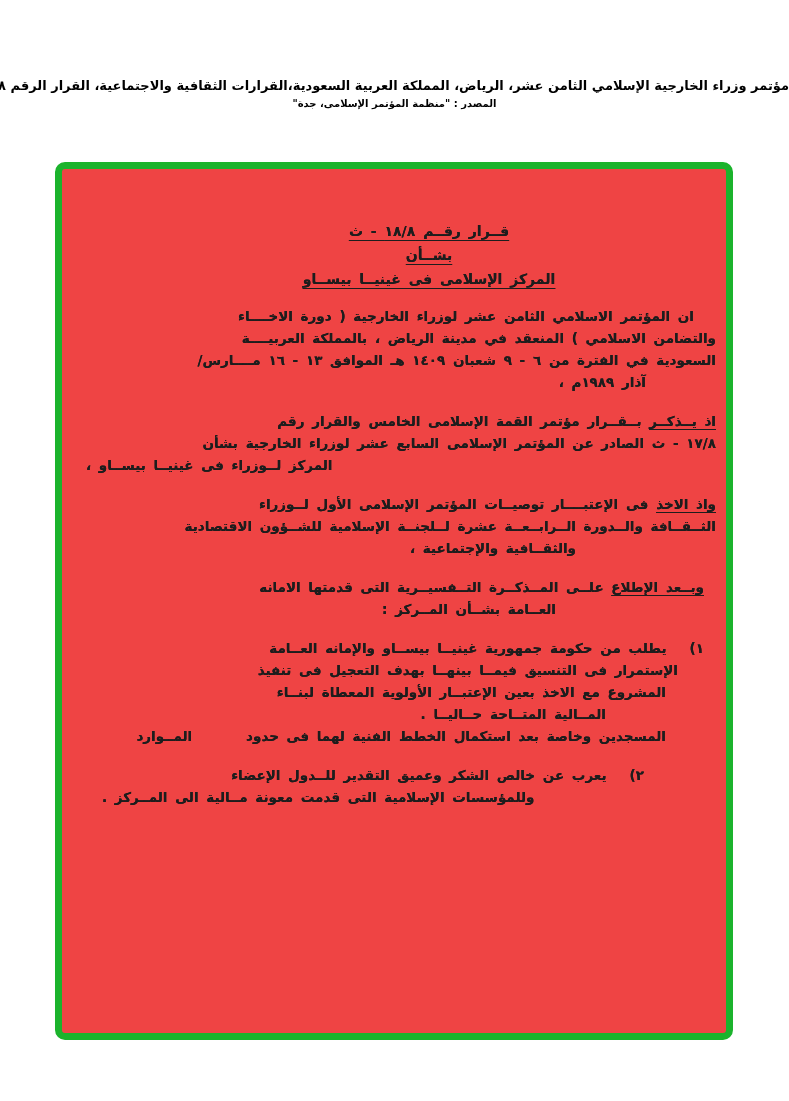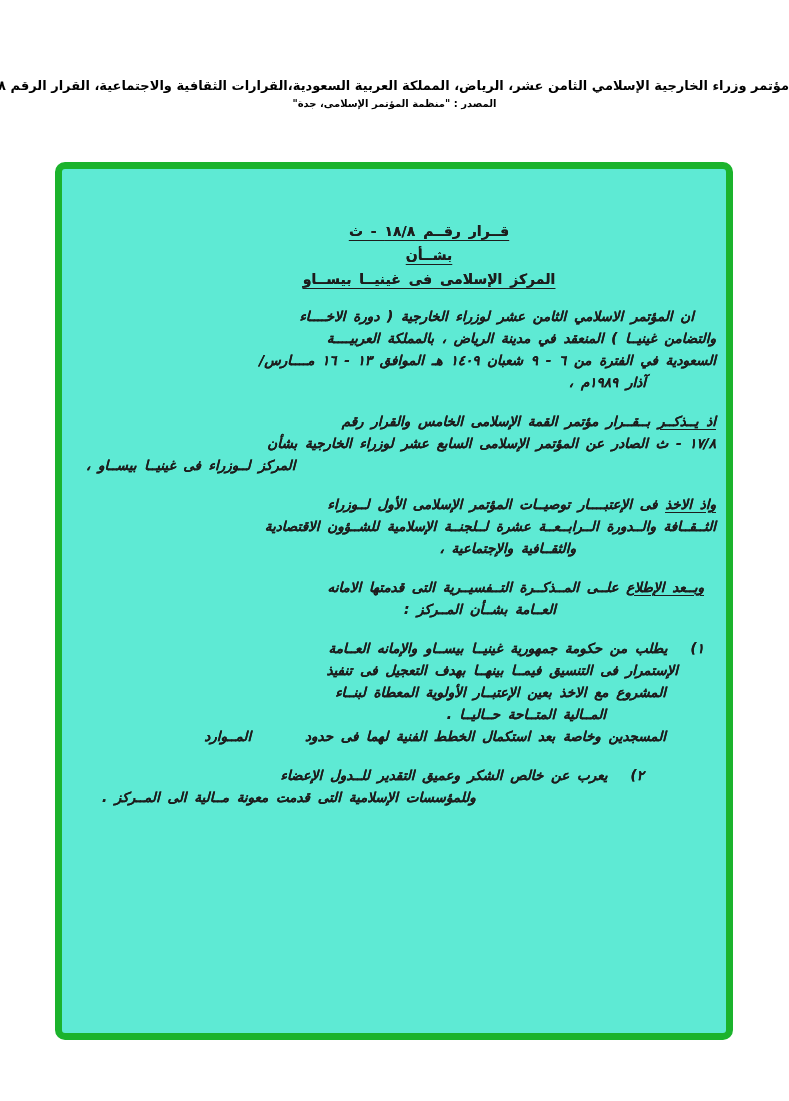--- a/index.html
+++ b/index.html
@@ -14,38 +14,38 @@
     text-align:center; direction:rtl; color:#000;
   }
   .header-l1 { font-size:13px; font-weight:bold; white-space:nowrap; }
   .header-l2 { font-size:10px; font-weight:bold; margin-top:5px; }
 
   
   .frame {
     position:absolute; left:55px; top:162px;
     width:664px; height:864px;
     border:7px solid #1bb32c; border-radius:10px;
-    background:#5eead4; overflow:hidden;
+    background:#ef4444; overflow:hidden;
   }
 
   
   .doc {
     direction:rtl; color:#1d1d1d; font-weight:bold;
     padding:50px 10px 0 20px;
     font-size:13.5px; line-height:22px; word-spacing:3px;
     text-shadow:0 0 .4px currentColor;
   }
   .title { text-align:center; margin-left:60px; margin-bottom:14px; }
   .title-line {
     font-size:14px; line-height:24px;
     text-decoration:underline; text-underline-offset:4px;
   }
   .block { margin-bottom:17px; }
   .block.item { margin-top:10px; margin-right:12px; }
-  .line { text-align:right; white-space:pre;font-style:italic; }
+  .line { text-align:right; white-space:pre; }
   .line.align-left { text-align:left; }
   .lead { text-decoration:underline; text-underline-offset:3px; }
 </style>
 </head>
 <body>
 
 <div class="header">
   <div class="header-l1">مؤتمر وزراء الخارجية الإسلامي الثامن عشر، الرياض، المملكة العربية السعودية،القرارات الثقافية والاجتماعية، القرار الرقم ١٨/٨-ث</div>
   <div class="header-l2">المصدر :  "منظمة المؤتمر الإسلامى، جدة"</div>
 </div>
@@ -53,21 +53,21 @@
 <div class="frame" style="border-color: rgb(27, 179, 44);">
   <div class="doc">
     <div class="title">
         <div class="title-line">قــرار رقــم ١٨/٨ - ث</div>
         <div class="title-line">بشــأن</div>
         <div class="title-line">المركز الإسلامى فى غينيــا بيســاو</div>
       </div>
     <div>
         <div class="block para">
           <div class="line" style="padding-right: 22px;">ان المؤتمر الاسلامي الثامن عشر لوزراء الخارجية ( دورة الاخــــاء</div>
-          <div class="line">والتضامن غينيــا ) المنعقد في مدينة الرياض ، بالمملكة العربيــــة</div>
+          <div class="line">والتضامن الاسلامي ) المنعقد في مدينة الرياض ، بالمملكة العربيــــة</div>
           <div class="line">السعودية في الفترة من ٦ - ٩ شعبان ١٤٠٩ هـ الموافق ١٣ - ١٦ مــــارس/</div>
           <div class="line" style="padding-right: 70px;">آذار ١٩٨٩م ،</div>
         </div>
         <div class="block para">
           <div class="line"><span class="lead">اذ يــذكــر</span> بــقــرار مؤتمر القمة الإسلامى الخامس والقرار رقم</div>
           <div class="line">١٧/٨ - ث الصادر عن المؤتمر الإسلامى السابع عشر لوزراء الخارجية بشأن</div>
           <div class="line align-left" style="padding-left: 4px;">المركز لــوزراء فى غينيــا بيســاو ،</div>
         </div>
         <div class="block para">
           <div class="line"><span class="lead">واذ الاخذ</span> فى الإعتبــــار توصيــات المؤتمر الإسلامى الأول لــوزراء</div>

